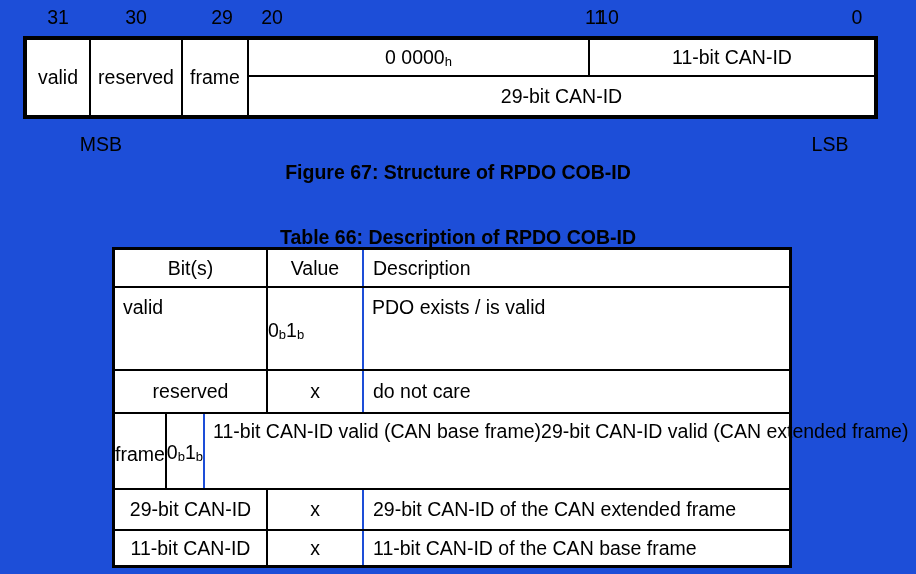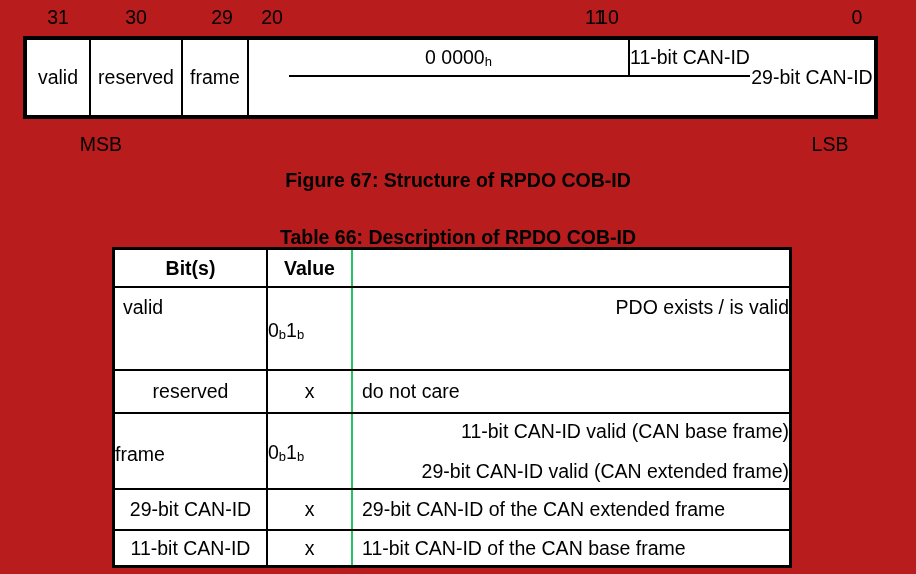--- a/index.html
+++ b/index.html
@@ -1,31 +1,31 @@
 <!DOCTYPE html>
 <html><head>
 <meta charset="utf-8">
 <style>
   html,body{margin:0;padding:0;background:#fff;}
   #canvas{
-    position:relative;width:916px;height:574px;background:#b91c1c;
+    position:relative;width:916px;height:574px;background:#1d4ed8;
     font-family:"Liberation Sans","DejaVu Sans",sans-serif;
     font-size:19.5px;color:#000;overflow:hidden;
   }
   
   .bitnum{position:absolute;top:6px;transform:translateX(-50%);line-height:22px;white-space:nowrap;}
   .bitbox{
     position:absolute;left:23px;top:36px;width:855px;height:83px;
     box-sizing:border-box;border:4px solid #000;display:flex;background:#fff;
   }
   .fcell{
     box-sizing:border-box;border-right:2px solid #000;
     display:flex;align-items:center;justify-content:center;white-space:nowrap;
   }
-  .widecol{flex:1;display:flex;margin-left:40px;}
+  .widecol{flex:1;display:flex;flex-direction:column;}
   .widetop{
     box-sizing:border-box;height:37px;border-bottom:2px solid #000;display:flex;
   }
   .zerocell{
     box-sizing:border-box;width:341px;border-right:2px solid #000;
     display:flex;align-items:center;justify-content:center;white-space:nowrap;
   }
   .can11cell{flex:1;display:flex;align-items:center;justify-content:center;white-space:nowrap;}
   .can29cell{flex:1;display:flex;align-items:center;justify-content:center;white-space:nowrap;}
   .edgelabel{position:absolute;top:133px;transform:translateX(-50%);line-height:22px;}
@@ -36,27 +36,27 @@
   .sub{font-size:13px;vertical-align:-2px;}
   
   .desctable{
     position:absolute;left:112px;top:247px;width:680px;height:321px;
     box-sizing:border-box;border:3px solid #000;display:flex;flex-direction:column;background:#fff;
   }
   .trow{display:flex;box-sizing:border-box;border-bottom:2px solid #000;}
   .trow.last{border-bottom:none;}
   .tc{box-sizing:border-box;line-height:23px;}
   .bitc{width:153px;border-right:2px solid #000;display:flex;}
-  .valc{width:85px;border-right:2px solid #22c55e;display:flex;}
+  .valc{width:96px;border-right:2px solid #1d4ed8;display:flex;}
   .descc{flex:1;padding-left:9px;display:flex;}
   .vcenter{align-items:center;}
   .hcenter{justify-content:center;}
-  .bold{font-weight:bold;}
+  .bold{font-weight:normal;}
   .stack{flex-direction:row;align-items:center;}
-  .stack-left{flex-direction:column;align-items:flex-end;padding-left:8px;}
+  .stack-left{flex-direction:row;align-items:flex-start;padding-left:8px;}
   .pad-a{padding-top:8px;}
   .gap-a{row-gap:18px;}
   .pad-b{padding-top:6px;}
   .gap-b{row-gap:17px;}
   .bit-topleft{padding-left:8px;align-items:flex-start;}
   .nowrap{white-space:nowrap;}
 </style>
 </head>
 <body>
 
@@ -91,28 +91,29 @@
       </div>
       <div class="can29cell">
         <span>29-bit CAN-ID</span>
       </div>
     </div>
   </div>
 
   <div class="edgelabel" style="left:101px">MSB</div>
   <div class="edgelabel" style="left:830px">LSB</div>
 
-  <div class="caption" style="top:169px">Figure 67: Structure of RPDO COB-ID</div>
+  <div class="caption" style="top:161px">Figure 67: Structure of RPDO COB-ID</div>
   <div class="caption" style="top:226px">Table 66: Description of RPDO COB-ID</div>
 
   <div class="desctable">
 
     <div class="trow" style="height:38px">
       <div class="tc bitc vcenter hcenter bold">Bit(s)</div>
       <div class="tc valc vcenter hcenter bold">Value</div>
+      <div class="tc descc vcenter bold">Description</div>
     </div>
 
     <div class="trow" style="height:83px">
       <div class="tc bitc bit-topleft pad-a">
         <span>valid</span>
       </div>
       <div class="tc valc stack pad-a gap-a">
         <div class="nowrap"><span>0</span><span class="sub">b</span></div>
         <div class="nowrap"><span>1</span><span class="sub">b</span></div>
       </div>

